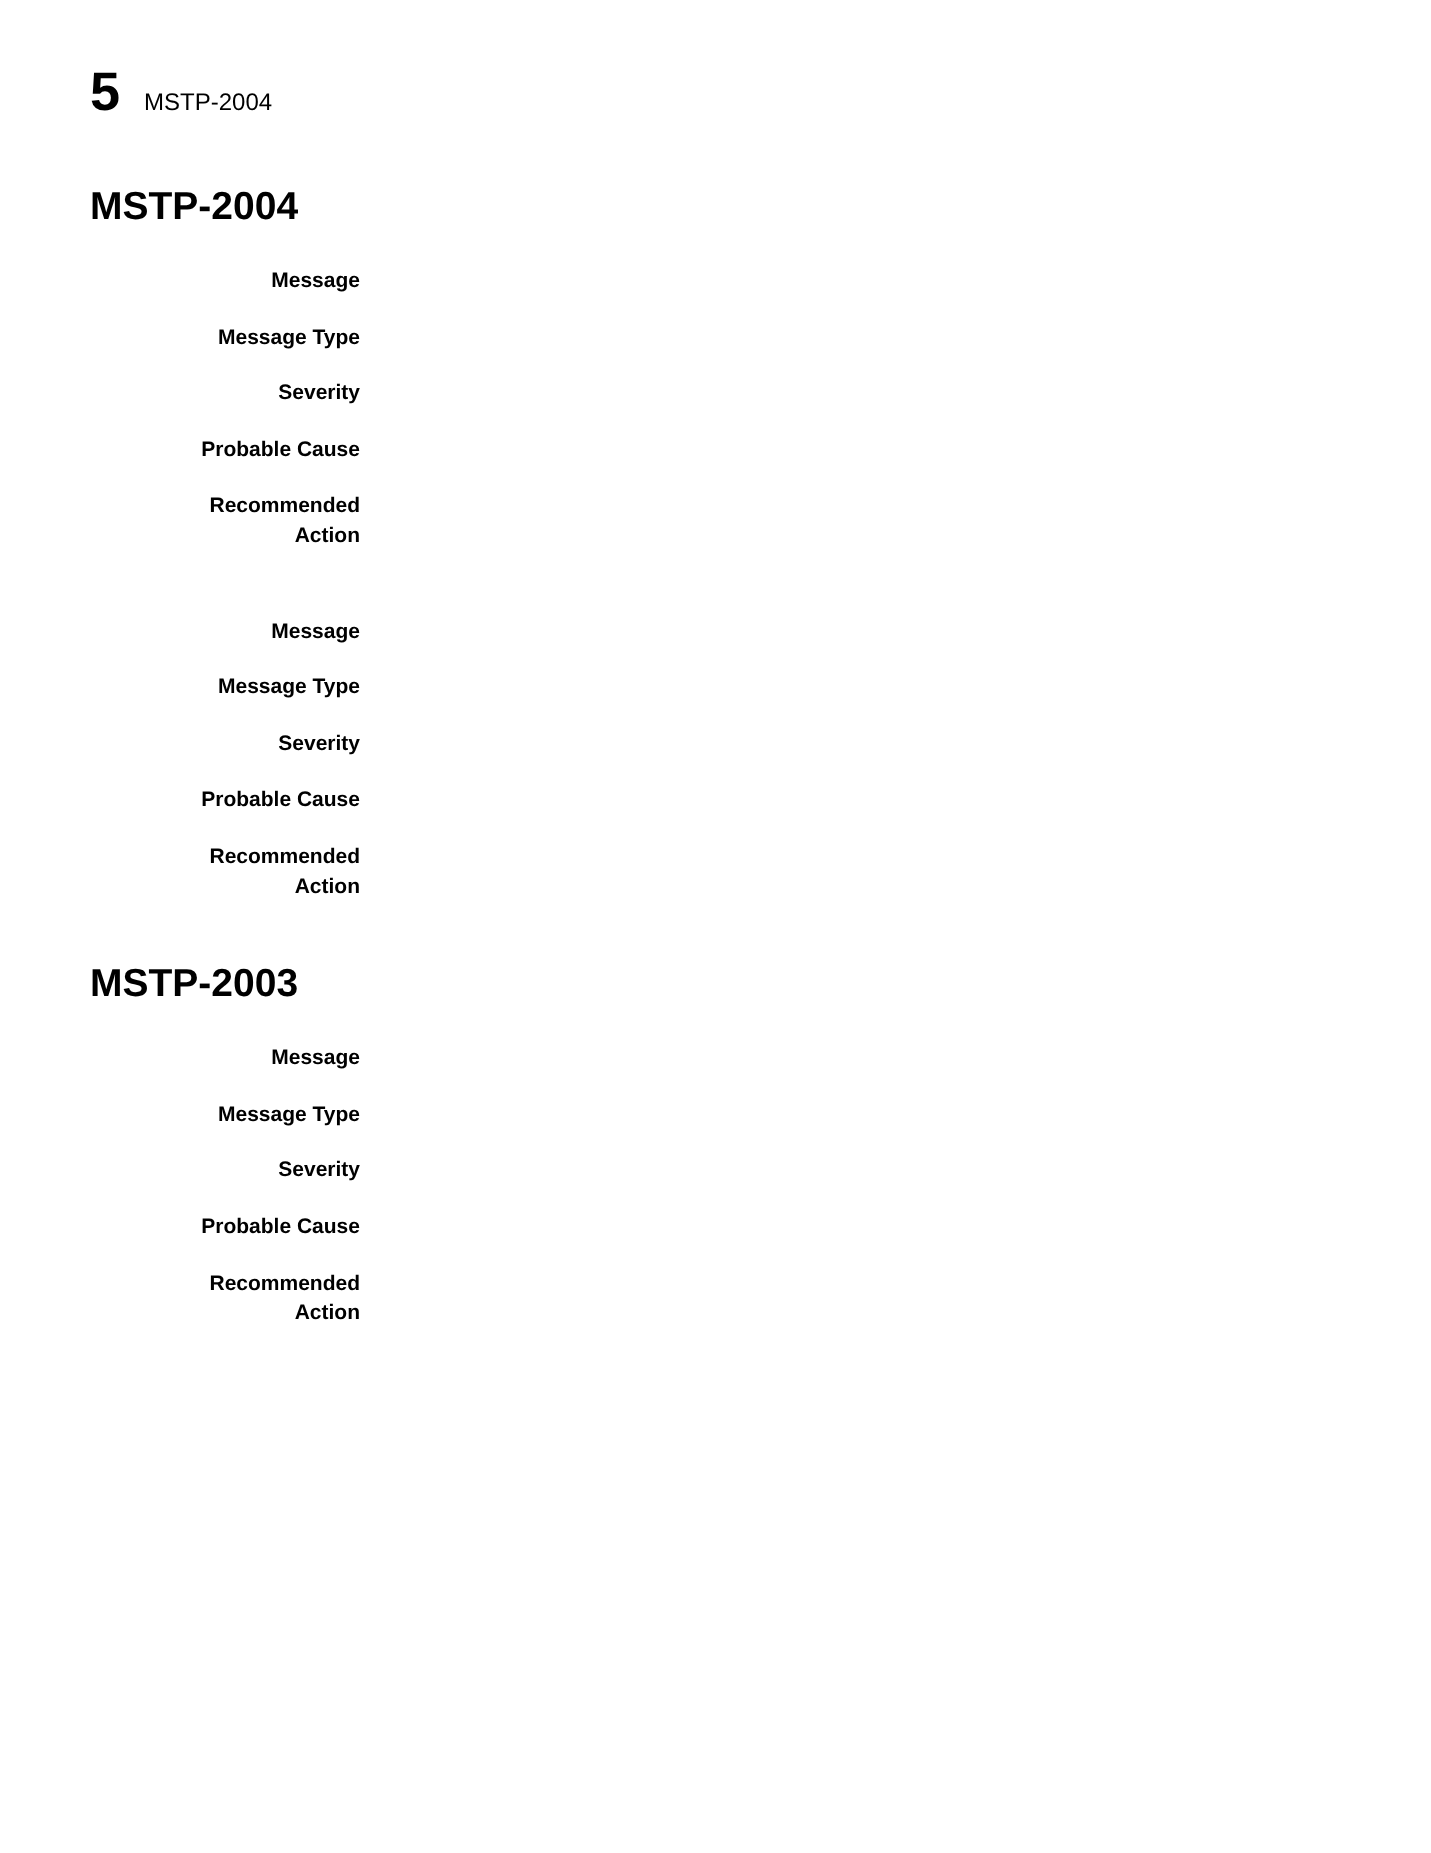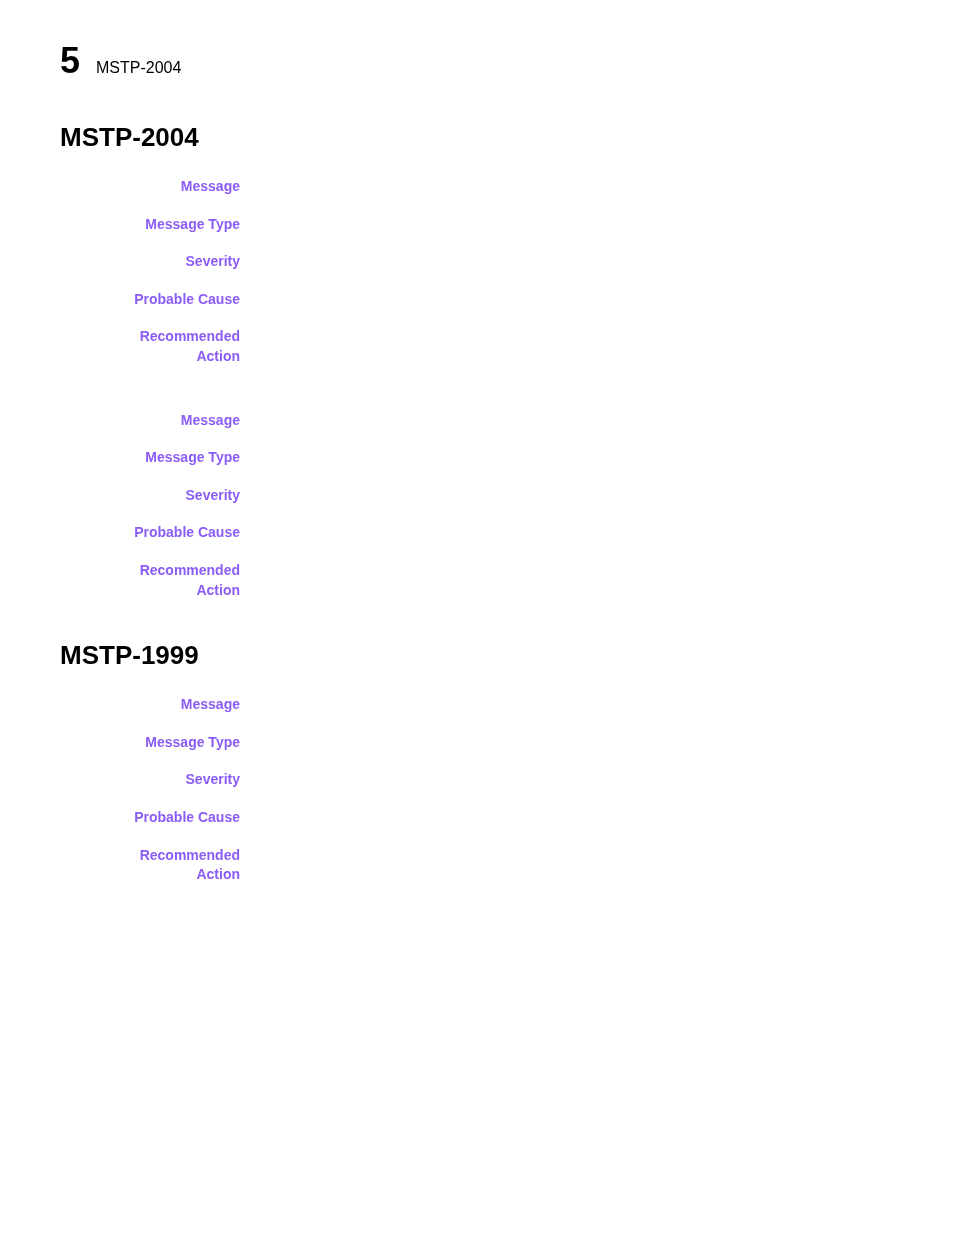--- a/index.html
+++ b/index.html
@@ -52,21 +52,21 @@
       margin-bottom: 10px;
       padding: 4px 0;
     }
 
     .field-label {
       width: 200px;
       min-width: 200px;
       text-align: right;
       font-size: 14px;
       font-weight: bold;
-      color: #8b5cf6;
+      color: #000000;
       padding-right: 20px;
       line-height: 1.4;
     }
 
     .field-value {
       flex: 1;
       font-size: 14px;
       color: #000;
       line-height: 1.4;
     }
@@ -119,21 +119,21 @@
       <div class="field-row">
         <div class="field-label">Probable Cause</div>
         <div class="field-value"></div>
       </div>
       <div class="field-row">
         <div class="field-label">Recommended<br>Action</div>
         <div class="field-value"></div>
       </div>
     </div>
     <div class="section">
-      <div class="section-title">MSTP-1999</div>
+      <div class="section-title">MSTP-2003</div>
       <div class="field-row">
         <div class="field-label">Message</div>
         <div class="field-value"></div>
       </div>
       <div class="field-row">
         <div class="field-label">Message Type</div>
         <div class="field-value"></div>
       </div>
       <div class="field-row">
         <div class="field-label">Severity</div>

